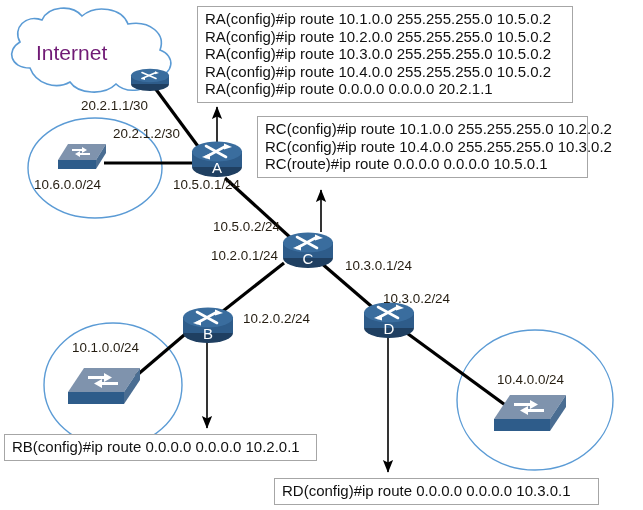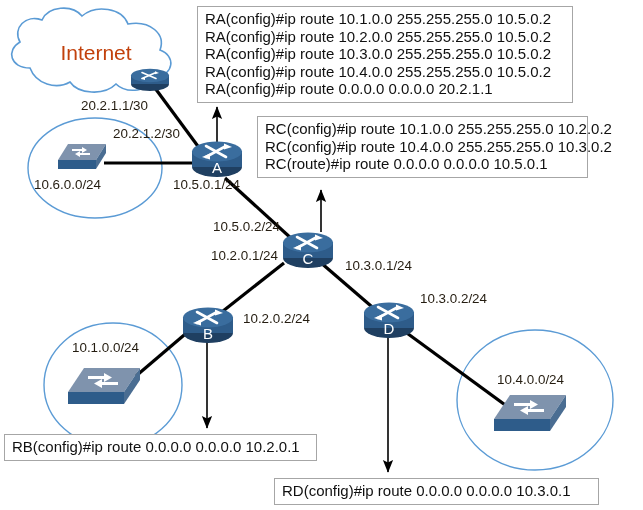--- a/index.html
+++ b/index.html
@@ -56,24 +56,23 @@
     color: #241c10;
     white-space: nowrap;
   }
 
   
   #cloud-label {
     position: absolute;
     left: 36px;
     top: 41px;
     width: 120px;
-    text-align: center;
     font-family: "Liberation Sans", sans-serif;
     font-size: 21px;
-    color: #c2410c;
+    color: #701a75;
     white-space: nowrap;
   }
 
   
   .device {
     position: absolute;
   }
   .device svg { display: block; }
   .router-letter {
     position: absolute;
@@ -256,21 +255,21 @@
     </svg>
   </div>
 
   <div class="netlabel" style="left:81px; top:98px;">20.2.1.1/30</div>
   <div class="netlabel" style="left:113px; top:126px;">20.2.1.2/30</div>
   <div class="netlabel" style="left:34px; top:177px;">10.6.0.0/24</div>
   <div class="netlabel" style="left:173px; top:177px;">10.5.0.1/24</div>
   <div class="netlabel" style="left:213px; top:219px;">10.5.0.2/24</div>
   <div class="netlabel" style="left:203px; top:248px;margin-left:8px;">10.2.0.1/24</div>
   <div class="netlabel" style="left:345px; top:258px;">10.3.0.1/24</div>
-  <div class="netlabel" style="left:383px; top:291px;margin-left:37px;">10.3.0.2/24</div>
+  <div class="netlabel" style="left:383px; top:291px;">10.3.0.2/24</div>
   <div class="netlabel" style="left:243px; top:311px;">10.2.0.2/24</div>
   <div class="netlabel" style="left:72px; top:340px;">10.1.0.0/24</div>
   <div class="netlabel" style="left:497px; top:372px;">10.4.0.0/24</div>
 
   <div class="cfgbox" id="cfg-ra">
     <span class="cfgline">RA(config)#ip route 10.1.0.0 255.255.255.0 10.5.0.2</span>
     <span class="cfgline">RA(config)#ip route 10.2.0.0 255.255.255.0 10.5.0.2</span>
     <span class="cfgline">RA(config)#ip route 10.3.0.0 255.255.255.0 10.5.0.2</span>
     <span class="cfgline">RA(config)#ip route 10.4.0.0 255.255.255.0 10.5.0.2</span>
     <span class="cfgline">RA(config)#ip route 0.0.0.0 0.0.0.0 20.2.1.1</span>

